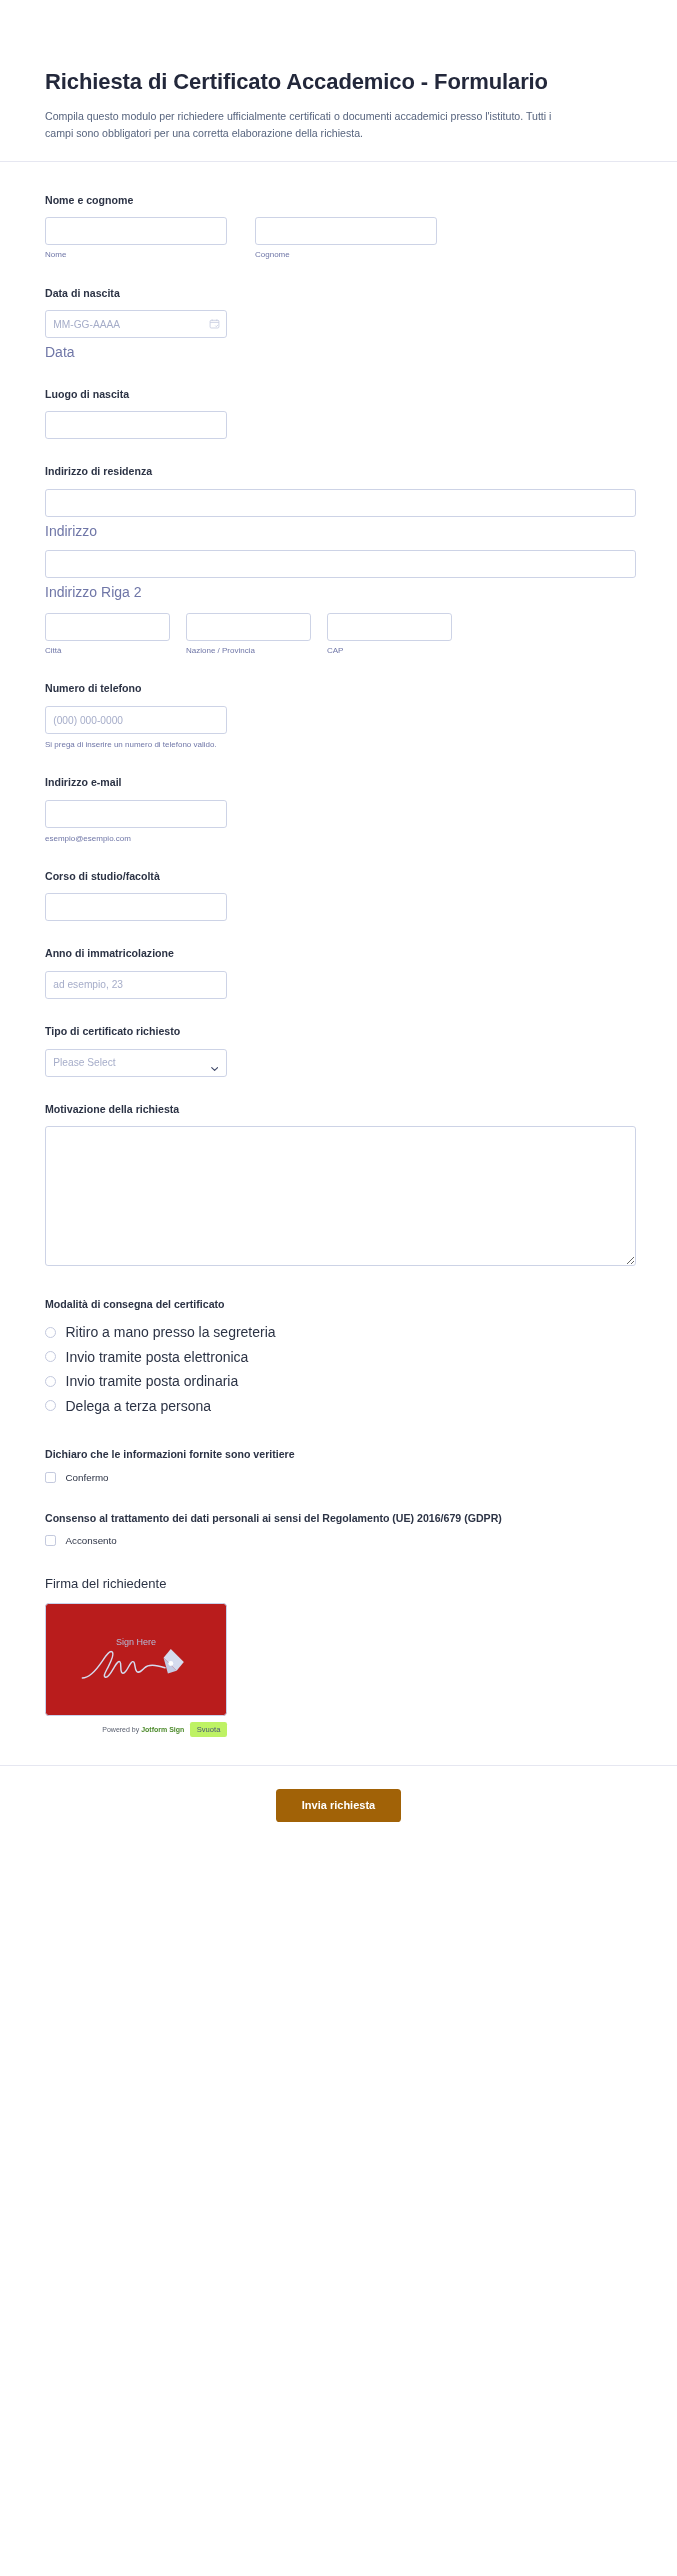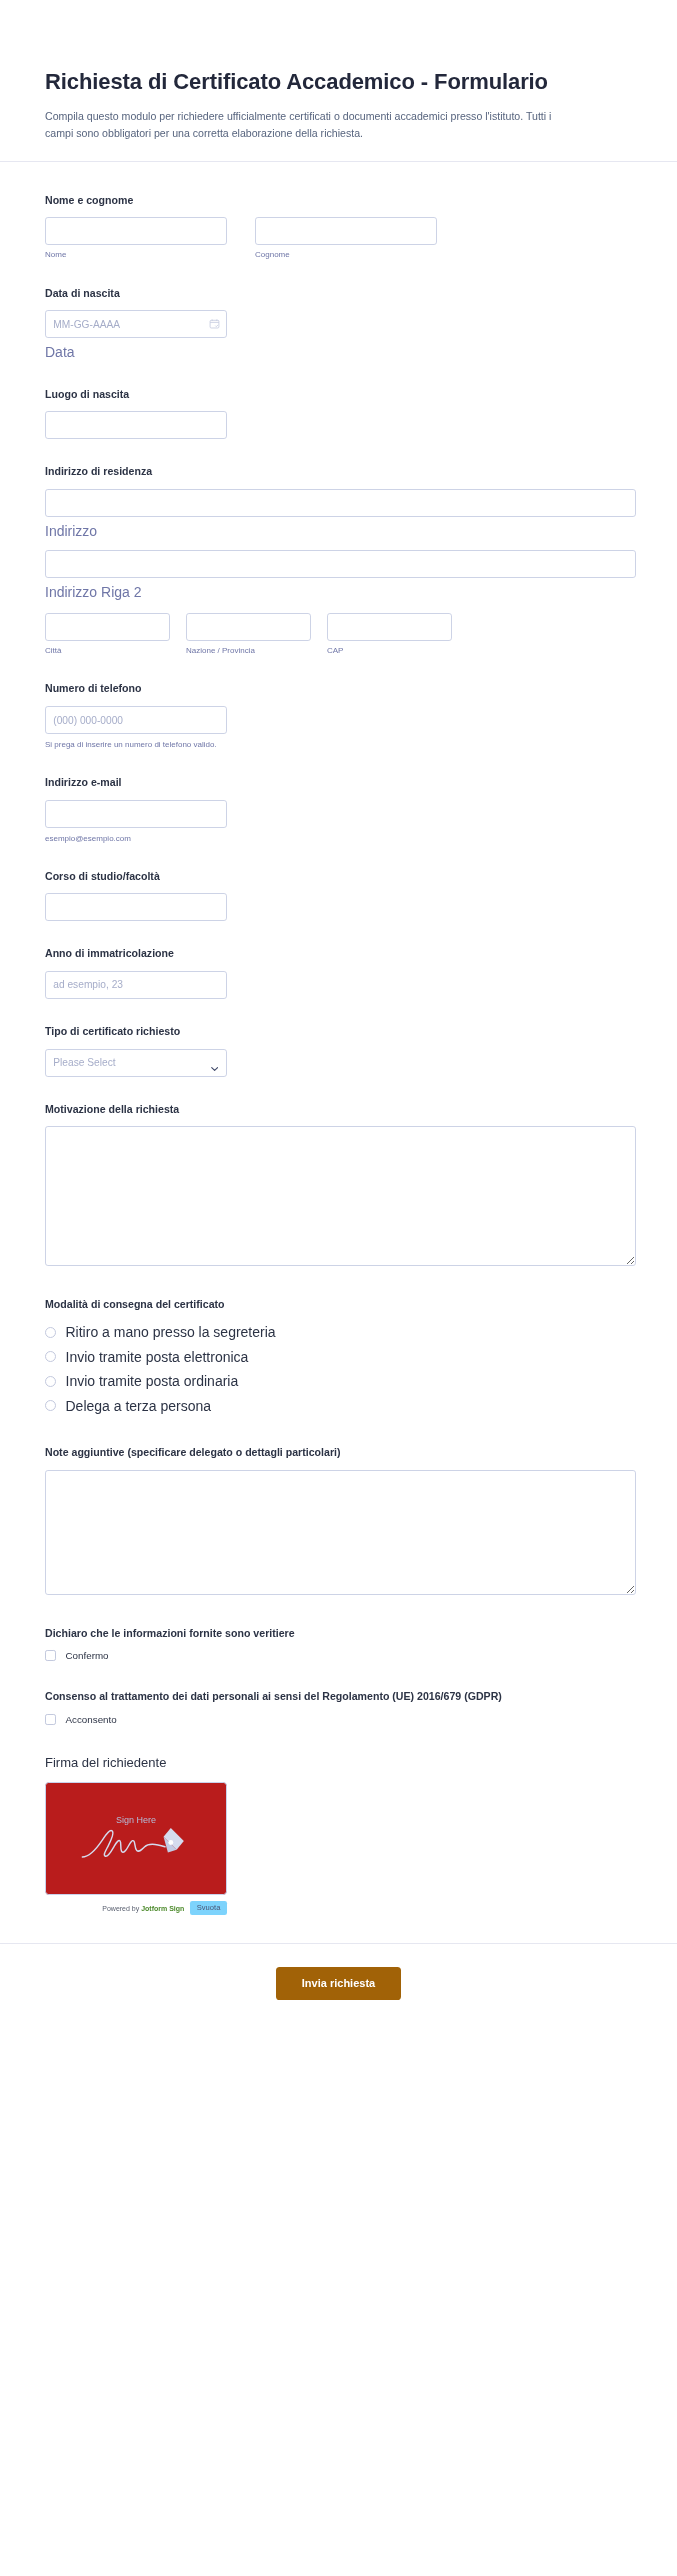--- a/index.html
+++ b/index.html
@@ -248,21 +248,21 @@
   .powered{
     font-size:7px;
     color:#5a6070;
     white-space:nowrap;
   }
   .powered b{ color:#4c8a2b; }
   .clear-btn{
     font-family:"Liberation Sans", sans-serif;
     font-size:7.6px;
     color:#4a5676;
-    background:#7dd3fc;
+    background:#bef264;
     border:none;
     border-radius:2.2px;
     padding:3.6px 6.6px;
     cursor:pointer;
     line-height:1;
   }
 
   
   .footer-rule{
     height:0.7px;
@@ -419,24 +419,20 @@
           <span class="radio-dot"></span>
           <span class="opt-label">Invio tramite posta ordinaria</span>
         </div>
         <div class="opt">
           <span class="radio-dot"></span>
           <span class="opt-label">Delega a terza persona</span>
         </div>
       </div>
     </div>
 
-    <div class="field" style="margin-top:29px;">
-      <span class="field-label">Note aggiuntive (specificare delegato o dettagli particolari)</span>
-      <textarea class="ta ta-mid" style=""></textarea>
-    </div>
 
     <div class="field" style="margin-top:31px;">
       <span class="field-label">Dichiaro che le informazioni fornite sono veritiere</span>
       <div class="chk-row">
         <span class="chk-box"></span>
         <span class="chk-label">Confermo</span>
       </div>
     </div>
 
     <div class="field" style="margin-top:28px;">

